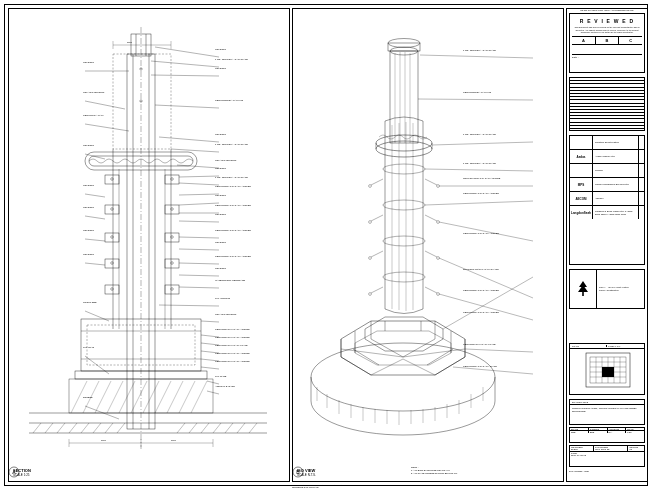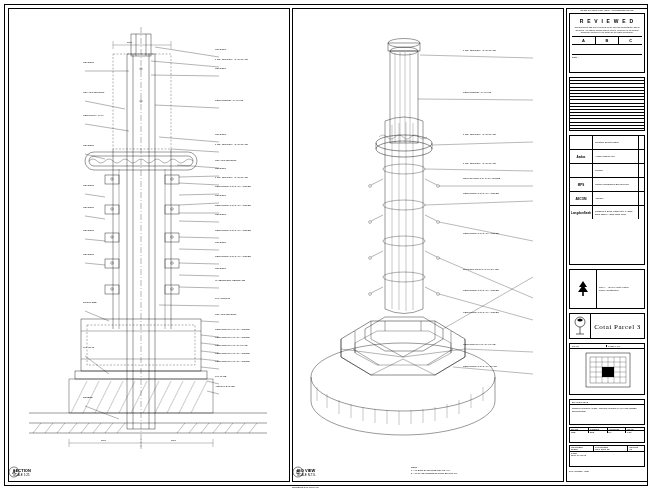--- a/index.html
+++ b/index.html
@@ -477,32 +477,20 @@
               <rect x="8.2" y="12" width="1.6" height="4" fill="#000"></rect>
             </svg>
           </div>
           <div style="flex:1;font-size:2.2px;line-height:2.9px;padding-left:2px;">
             <div>Paul Y. - Yau Lee Joint Venture</div>
             <div>Paulee Construction</div>
           </div>
         </div>
       </div>
 
-      <div class="projname" style="top:304px;height:26px;">
-        <div style="display:flex;height:100%;align-items:center;">
-          <div style="width:20px;border-right:1px solid #000;height:100%;display:flex;align-items:center;justify-content:center;">
-            <svg width="16" height="20" viewBox="0 0 16 20">
-              <ellipse cx="8" cy="6" rx="5" ry="5" fill="none" stroke="#000" stroke-width="0.6"></ellipse>
-              <path d="M8 11 L8 18 M4 18 L12 18" stroke="#000" stroke-width="0.6" fill="none"></path>
-              <path d="M5 4 q3 -3 6 0 q-3 3 -6 0" fill="#000"></path>
-            </svg>
-          </div>
-          <div class="pn" style="flex:1;">Cotai Parcel 3</div>
-        </div>
-      </div>
 
       <div class="dwg" style="top:334px;height:52px;">
         <div class="hdr" style="border-bottom:1px solid #000;display:flex;">
           <span style="flex:1;">SCALE</span>
           <span style="flex:1;border-left:1px solid #000;padding-left:1px;">PANEL 1 of 1</span>
         </div>
         <div style="height:42px;position:relative;">
           <svg width="76" height="42" viewBox="0 0 76 42">
             <rect x="16" y="4" width="44" height="34" fill="none" stroke="#000" stroke-width="0.5"></rect>
             <rect x="20" y="8" width="36" height="26" fill="none" stroke="#000" stroke-width="0.3"></rect>

